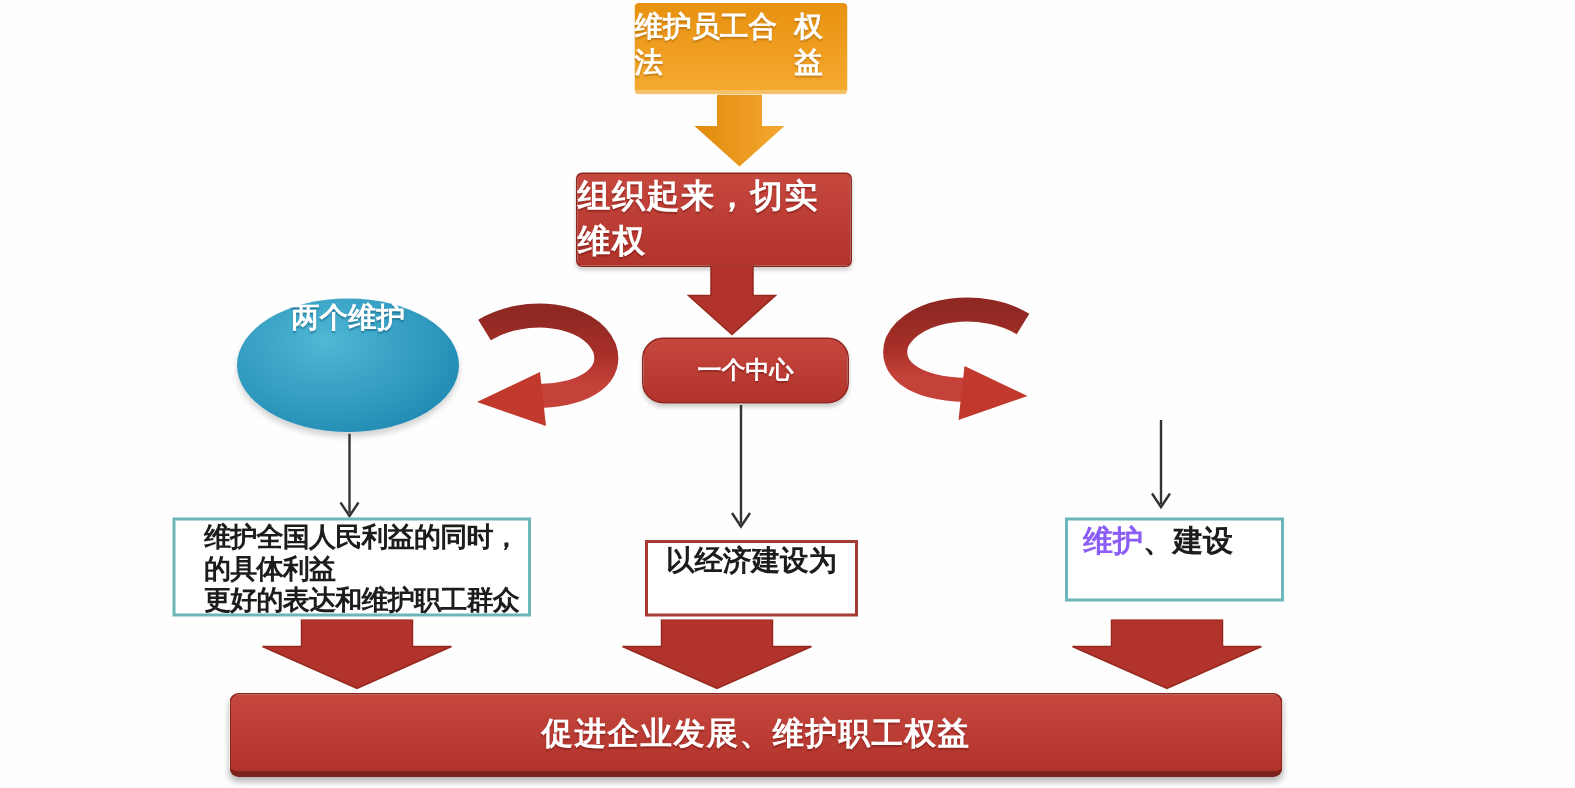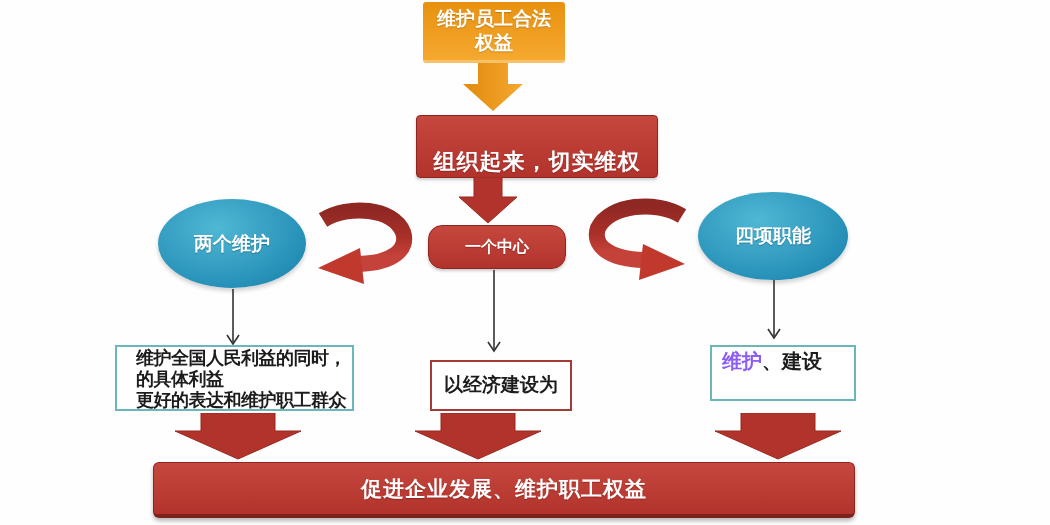--- a/index.html
+++ b/index.html
@@ -7,67 +7,66 @@
   body { font-family:"Liberation Sans","DejaVu Sans",sans-serif; background:#ffffff; }
   #canvas { position:relative; width:1050px; height:525px; background:#fefefe; overflow:hidden; }
   .abs { position:absolute; }
 
   .top-box {
     left:423px; top:2px; width:142px; height:61px;
     background:linear-gradient(180deg,var(--orange-top),var(--orange-bottom));
     border-radius:3px;
     border-bottom:3px solid #f7c169;
     color:#fff; font-weight:bold; font-size:19px; line-height:24px;
-    display:flex; flex-direction:column; align-items:center; justify-content:center;
+    display:flex; flex-direction:row; align-items:center; justify-content:center;
     text-shadow:0 1px 1px rgba(120,70,0,.35);
   }
   .banner {
-    left:384px; top:115px; width:242px; height:63px;
+    left:384px; top:115px; width:184px; height:63px;
     background:linear-gradient(180deg,var(--red-light),var(--red-main));
     border:1px solid var(--red-dark); border-radius:4px;
     color:#fff; font-weight:bold; font-size:22px;
-    display:flex; align-items:flex-end; justify-content:center;
+    display:flex; align-items:flex-start; justify-content:center;
     letter-spacing:1px;
     box-shadow:0 2px 3px rgba(0,0,0,.2);
     text-shadow:0 1px 1px rgba(90,10,10,.4);
-    margin-left:32px;
   }
   .center-node {
     left:428px; top:225px; width:138px; height:44px;
     background:linear-gradient(180deg,var(--red-light),var(--red-main));
     border:1px solid var(--red-dark); border-radius:14px;
     color:#fff; font-weight:bold; font-size:16px;
     display:flex; align-items:center; justify-content:center;
     box-shadow:0 2px 3px rgba(0,0,0,.2);
     text-shadow:0 1px 1px rgba(90,10,10,.4);
   }
   .ellipse {
     background:radial-gradient(ellipse at 40% 32%, var(--blue-light), var(--blue-dark) 82%);
     border-radius:50%;
     color:#fff; font-weight:bold; font-size:19px;
-    display:flex; align-items:center; justify-content:center;
+    display:flex; align-items:flex-start; justify-content:center;
     box-shadow:0 3px 4px rgba(0,0,0,.18);
     text-shadow:0 1px 1px rgba(0,60,90,.4);
   }
   .ellipse.left { left:158px; top:199px; width:148px; height:89px; }
   .ellipse.right { left:698px; top:192px; width:150px; height:88px; }
 
   .detail-box {
     background:#fff; color:var(--ink); font-weight:bold;
   }
   .detail-box.left {
     left:115px; top:345px; width:239px; height:66px;
     border:2px solid var(--teal-border);
     font-size:18px; line-height:21px; padding:1px 2px 0 19px;
     letter-spacing:-0.5px;
   }
   .detail-box.center {
     left:430px; top:360px; width:142px; height:51px;
     border:2px solid var(--detail-red-border);
-    font-size:19px; line-height:23px; text-align:center; padding-top:11px;
+    font-size:19px; line-height:23px; text-align:center; padding-top:1px;
   }
   .detail-box.right {
     left:710px; top:345px; width:146px; height:56px;
     border:2px solid var(--teal-border);
     font-size:20px; line-height:26px; padding:1px 0 0 10px;
   }
   .detail-box.right .em { color:#8b5cf6; }
 
   .bottom-bar {
     left:153px; top:462px; width:702px; height:56px;
@@ -106,23 +105,20 @@
   </div>
 
   <svg class="abs" style="left:457px; top:177px;" width="64" height="48" viewBox="0 0 64 48">
     <polygon points="17,0 45,0 45,20 60,20 31,46 2,20 17,20" fill="#b2332b" stroke="#96291f" stroke-width="1"></polygon>
   </svg>
 
   <div class="abs ellipse left">
     <span>两个维护</span>
   </div>
 
-  <div class="abs ellipse right">
-    <span>四项职能</span>
-  </div>
 
   <div class="abs center-node">
     <span>一个中心</span>
   </div>
 
   <svg class="abs" style="left:313px; top:200px;" width="104" height="88" viewBox="0 0 104 88">
     <defs>
       <linearGradient id="cl" x1="0" y1="0" x2="0" y2="1">
         <stop offset="0" stop-color="#8f2823"></stop>
           <stop offset="0.5" stop-color="#a93028"></stop>

